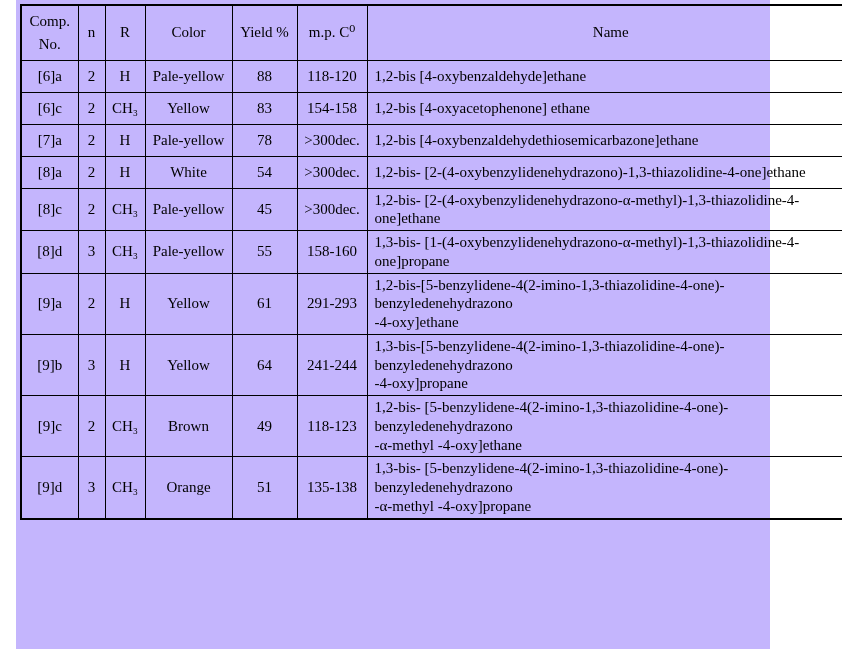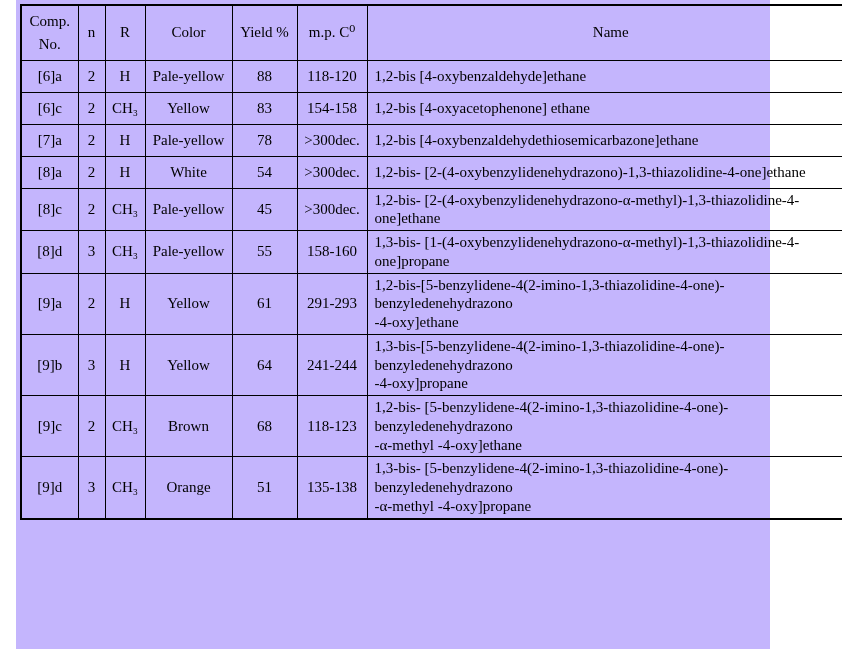--- a/index.html
+++ b/index.html
@@ -158,21 +158,21 @@
     <td>64</td>
     <td>241-244</td>
     <td class="name-cell">1,3-bis-[5-benzylidene-4(2-imino-1,3-thiazolidine-4-one)-benzyledenehydrazono
 -4-oxy]propane</td>
   </tr>
         <tr class="tall">
     <td>[9]c</td>
     <td>2</td>
     <td>CH₃</td>
     <td>Brown</td>
-    <td>68</td>
+    <td>49</td>
     <td>118-123</td>
     <td class="name-cell">1,2-bis- [5-benzylidene-4(2-imino-1,3-thiazolidine-4-one)-benzyledenehydrazono
 -α-methyl -4-oxy]ethane</td>
   </tr>
         <tr class="tall">
     <td>[9]d</td>
     <td>3</td>
     <td>CH₃</td>
     <td>Orange</td>
     <td>51</td>

